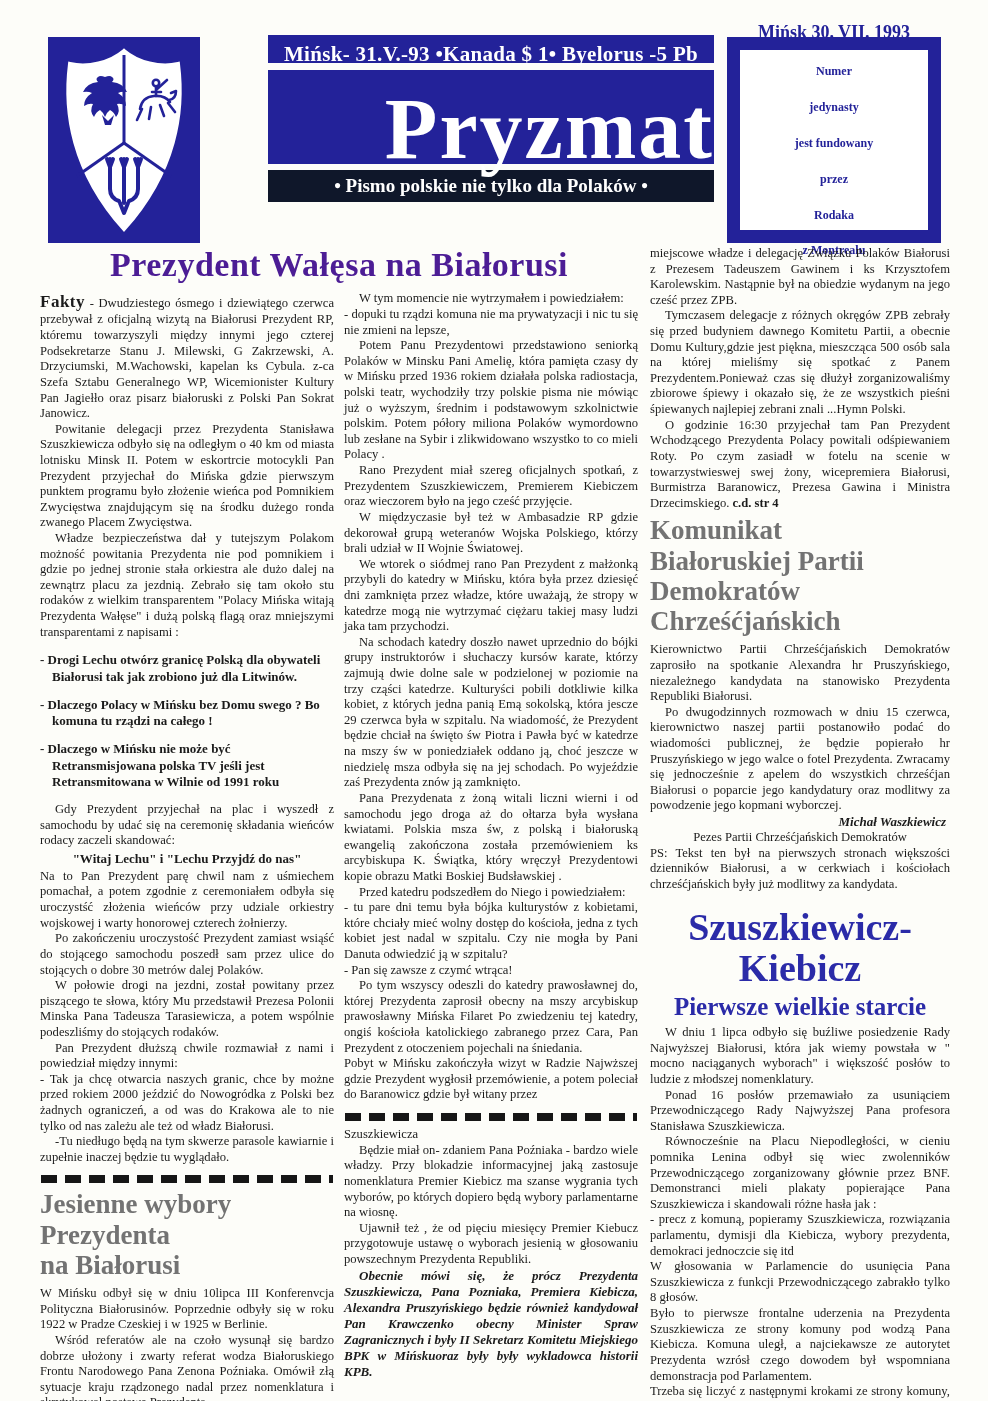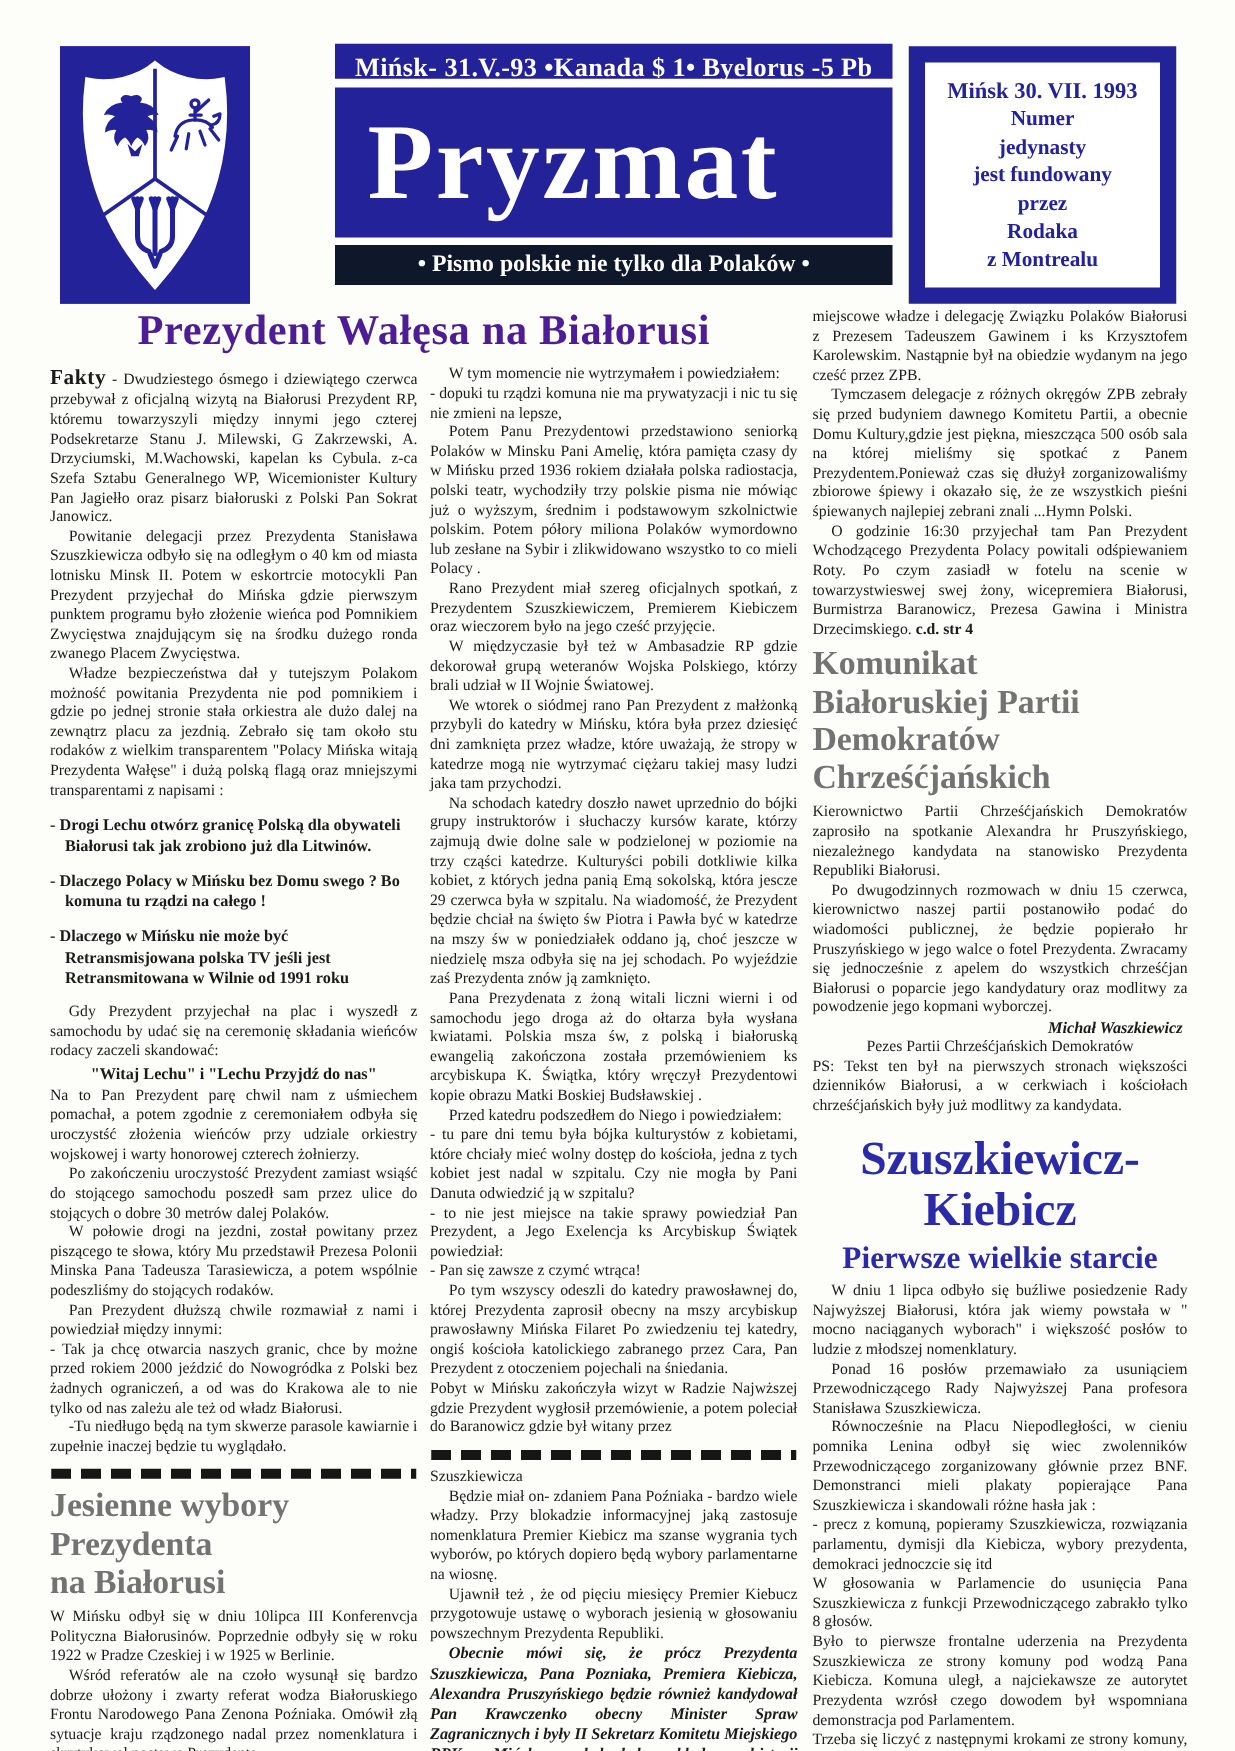--- a/index.html
+++ b/index.html
@@ -11,40 +11,40 @@
   
   .masthead{position:absolute;left:0;top:35px;width:988px;height:208px;}
   .logo-box{position:absolute;left:48px;top:2px;width:152px;height:206px;background:#232299;}
   .logo-box svg{display:block;}
   .mast-center{position:absolute;left:268px;top:0;width:446px;}
   .dateline{
     background:#232299;color:#ffffff;font-weight:bold;font-size:21px;
     text-align:center;line-height:38px;height:28px;letter-spacing:.3px;
   }
   .title-box{
-    margin-top:7px;background:#232299;color:#ffffff;height:120px;
-    text-align:left;font-weight:bold;font-size:86px;line-height:118px;
+    margin-top:7px;background:#232299;color:#ffffff;height:94px;
+    text-align:right;font-weight:bold;font-size:86px;line-height:118px;
     letter-spacing:2px;
     padding-left:26px;
   }
   .subtitle{
     margin-top:6px;background:#0f172a;color:#ffffff;font-weight:bold;
     font-size:19px;text-align:center;line-height:32px;height:32px;
   }
   .issue-box{
     position:absolute;left:727px;top:2px;width:214px;height:206px;
     background:#232299;box-sizing:border-box;padding:13px;
   }
   .issue-inner{
     background:#ffffff;height:100%;box-sizing:border-box;
     display:flex;flex-direction:column;justify-content:center;
-    color:#232299;font-weight:bold;text-align:center;
+    color:#232299;font-weight:bold;text-align:center;gap:20px;
   }
   .issue-date{font-size:18px;line-height:1.3;}
-  .issue-line{font-size:17px;line-height:1.32;}
+  .issue-line{font-size:12px;line-height:1.32;}
   
   .content{
     position:absolute;left:40px;top:246px;width:910px;
     display:flex;gap:12px;
   }
   .left-two{width:598px;flex:0 0 auto;}
   .cols{display:flex;gap:10px;}
   .col{width:294px;flex:0 0 auto;}
   .col3{flex:1 1 auto;min-width:0;}
   .main-headline{
@@ -184,21 +184,20 @@
           <p class="body">W tym momencie nie wytrzymałem i powiedziałem:</p>
           <p class="body ni">- dopuki tu rządzi komuna nie ma prywatyzacji i nic tu się nie zmieni na lepsze,</p>
           <p class="body">Potem Panu Prezydentowi przedstawiono seniorką Polaków w Minsku Pani Amelię, która pamięta czasy dy w Mińsku przed 1936 rokiem działała polska radiostacja, polski teatr, wychodziły trzy polskie pisma nie mówiąc już o wyższym, średnim i podstawowym szkolnictwie polskim. Potem półory miliona Polaków wymordowno lub zesłane na Sybir i zlikwidowano wszystko to co mieli Polacy .</p>
           <p class="body">Rano Prezydent miał szereg oficjalnych spotkań, z Prezydentem Szuszkiewiczem, Premierem Kiebiczem oraz wieczorem było na jego cześć przyjęcie.</p>
           <p class="body">W międzyczasie był też w Ambasadzie RP gdzie dekorował grupą weteranów Wojska Polskiego, którzy brali udział w II Wojnie Światowej.</p>
           <p class="body">We wtorek o siódmej rano Pan Prezydent z małżonką przybyli do katedry w Mińsku, która była przez dziesięć dni zamknięta przez władze, które uważają, że stropy w katedrze mogą nie wytrzymać ciężaru takiej masy ludzi jaka tam przychodzi.</p>
           <p class="body">Na schodach katedry doszło nawet uprzednio do bójki grupy instruktorów i słuchaczy kursów karate, którzy zajmują dwie dolne sale w podzielonej w poziomie na trzy cząści katedrze. Kulturyści pobili dotkliwie kilka kobiet, z których jedna panią Emą sokolską, która jescze 29 czerwca była w szpitalu. Na wiadomość, że Prezydent będzie chciał na święto św Piotra i Pawła być w katedrze na mszy św w poniedziałek oddano ją, choć jeszcze w niedzielę msza odbyła się na jej schodach. Po wyjeździe zaś Prezydenta znów ją zamknięto.</p>
           <p class="body">Pana Prezydenata z żoną witali liczni wierni i od samochodu jego droga aż do ołtarza była wysłana kwiatami. Polskia msza św, z polską i białoruską ewangelią zakończona została przemówieniem ks arcybiskupa K. Świątka, który wręczył Prezydentowi kopie obrazu Matki Boskiej Budsławskiej .</p>
           <p class="body">Przed katedru podszedłem do Niego i powiedziałem:</p>
           <p class="body ni">- tu pare dni temu była bójka kulturystów z kobietami, które chciały mieć wolny dostęp do kościoła, jedna z tych kobiet jest nadal w szpitalu. Czy nie mogła by Pani Danuta odwiedzić ją w szpitalu?</p>
-          <p class="body ni">- to nie jest miejsce na takie sprawy powiedział Pan Prezydent, a Jego Exelencja ks Arcybiskup Świątek powiedział:</p>
           <p class="body ni">- Pan się zawsze z czymć wtrąca!</p>
           <p class="body">Po tym wszyscy odeszli do katedry prawosławnej do, której Prezydenta zaprosił obecny na mszy arcybiskup prawosławny Mińska Filaret Po zwiedzeniu tej katedry, ongiś kościoła katolickiego zabranego przez Cara, Pan Prezydent z otoczeniem pojechali na śniedania.</p>
           <p class="body ni">Pobyt w Mińsku zakończyła wizyt w Radzie Najwższej gdzie Prezydent wygłosił przemówienie, a potem poleciał do Baranowicz gdzie był witany przez</p>
 
           <div class="dashes"></div>
 
           <p class="body ni">Szuszkiewicza</p>
           <p class="body">Będzie miał on- zdaniem Pana Poźniaka - bardzo wiele władzy. Przy blokadzie informacyjnej jaką zastosuje nomenklatura Premier Kiebicz ma szanse wygrania tych wyborów, po których dopiero będą wybory parlamentarne na wiosnę.</p>
           <p class="body">Ujawnił też , że od pięciu miesięcy Premier Kiebucz przygotowuje ustawę o wyborach jesienią w głosowaniu powszechnym Prezydenta Republiki.</p>
           <p class="bi">Obecnie mówi się, że prócz Prezydenta Szuszkiewicza, Pana Pozniaka, Premiera Kiebicza, Alexandra Pruszyńskiego będzie również kandydował Pan Krawczenko obecny Minister Spraw Zagranicznych i były II Sekretarz Komitetu Miejskiego BPK w Mińskuoraz były były wykladowca historii KPB.</p>

